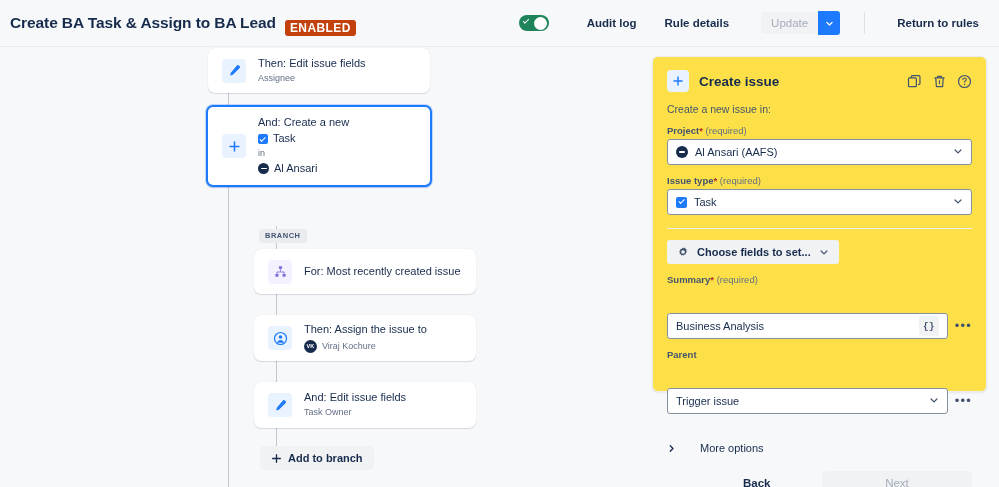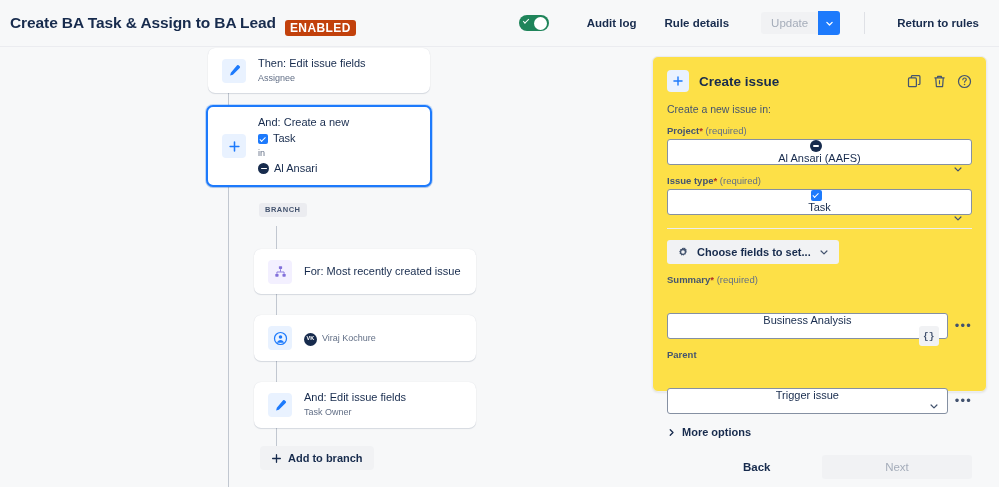--- a/index.html
+++ b/index.html
@@ -152,21 +152,21 @@
   .pact{ width:16px;height:16px;display:flex;align-items:center;justify-content:center;cursor:pointer; }
 
   .hint{ font-size:10.5px; color:#44546F; margin-top:11px; }
   .flabel{ font-size:9.5px; font-weight:600; color:#44546F; margin-top:10px; margin-bottom:3px; }
   .flabel .req{ color:#AE2E24; font-weight:700; }
   .flabel .opt{ font-weight:400; color:#626F86; }
 
   .select{
     height:26px; border:1px solid #8590A2; border-radius:3px;
     display:flex; align-items:center; padding:0 8px;
-    font-size:11px; color:#172B4D; background:#fff; cursor:pointer;flex-direction:column;
+    font-size:11px; color:#172B4D; background:#fff; cursor:pointer;
   }
   .select .caret{ margin-left:auto; }
   .select .lead{ margin-right:7px; display:flex; align-items:center; }
 
   .hr{ height:1px; background:#EBECF0; margin:13px 0 11px 0; }
 
   .choose-btn{
     display:inline-flex; align-items:center; gap:8px;
     background:#F1F2F4; border-radius:3px; padding:6px 10px;
     font-size:11px; font-weight:600; color:#172B4D; cursor:pointer;
@@ -179,22 +179,22 @@
     line-height:1; position:relative; top:-1px;
   }
   .brace{
     width:20px;height:20px;border-radius:3px;background:#F1F2F4;
     display:flex;align-items:center;justify-content:center;
     font-size:9.5px;font-weight:600;color:#42526E;margin-left:auto;flex:0 0 auto;
     font-family:"Liberation Mono", monospace;
   }
 
   .more-options{
-    display:flex; align-items:center; gap:6px; margin-top:12px;
-    font-size:11px; font-weight:700; color:#172B4D; cursor:pointer;
+    display:flex; align-items:center; gap:24px; margin-top:28px;
+    font-size:11px; font-weight:400; color:#172B4D; cursor:pointer;
   }
 
   .panel-footer{
     display:flex; align-items:center; margin-top:17px;
   }
   .back-btn{
     font-size:11.5px; font-weight:600; color:#172B4D; cursor:pointer;
     padding:6px 10px; margin-left:66px;
   }
   .next-btn{
@@ -269,21 +269,21 @@
         <span>Task</span>
       </div>
       <div class="word-in">in</div>
       <div class="inline-row">
         <span class="proj-dot"></span>
         <span>Al Ansari</span>
       </div>
     </div>
   </div>
 
-  <div class="branch-tag" style="left:259px; top:156px;">BRANCH</div>
+  <div class="branch-tag" style="left:259px; top:182px;">BRANCH</div>
 
   <div class="card" style="left:254px; top:202px; width:222px; height:45px;">
     <div class="card-icon ic-purple">
       <svg width="13" height="13" viewBox="0 0 16 16">
         <rect x="6" y="1.5" width="4" height="3.4" rx="0.8" fill="#8270DB"></rect>
         <rect x="1.6" y="11" width="4" height="3.4" rx="0.8" fill="#8270DB"></rect>
         <rect x="10.4" y="11" width="4" height="3.4" rx="0.8" fill="#8270DB"></rect>
         <path d="M8 5.2v3M3.6 11v-2.4h8.8V11" stroke="#8270DB" stroke-width="1.1" fill="none"></path>
       </svg>
     </div>
@@ -294,20 +294,21 @@
 
   <div class="card" style="left:254px; top:268px; width:222px; height:46px;">
     <div class="card-icon ic-blue">
       <svg width="15" height="15" viewBox="0 0 16 16">
         <circle cx="8" cy="8" r="6.4" fill="none" stroke="#1D7AFC" stroke-width="1.3"></circle>
         <circle cx="8" cy="6.3" r="1.9" fill="#1D7AFC"></circle>
         <path d="M4.3 12.6c.6-2 2-3 3.7-3s3.1 1 3.7 3" fill="#1D7AFC"></path>
       </svg>
     </div>
     <div class="card-body">
+      <div class="card-title">Then: Assign the issue to</div>
       <div class="inline-row" style="margin-top:2px;">
         <span class="avatar-vk">VK</span>
         <span class="card-sub">Viraj Kochure</span>
       </div>
     </div>
   </div>
 
   <div class="card" style="left:254px; top:335px; width:222px; height:46px;">
     <div class="card-icon ic-blue">
       <svg width="13" height="13" viewBox="0 0 16 16">

